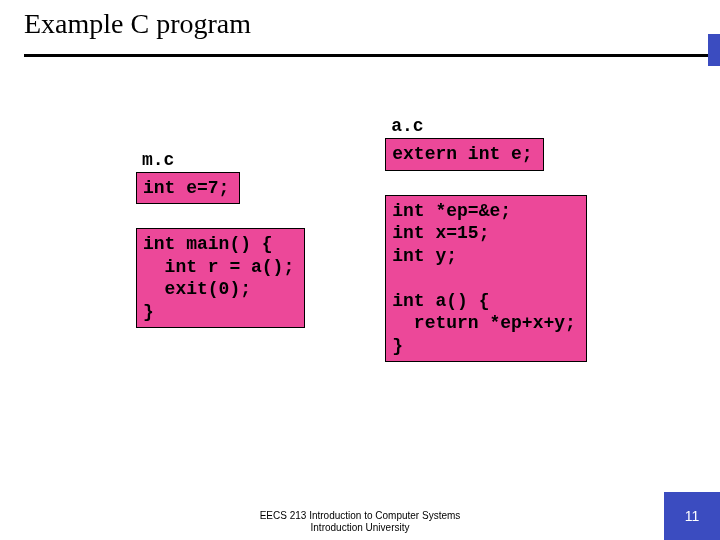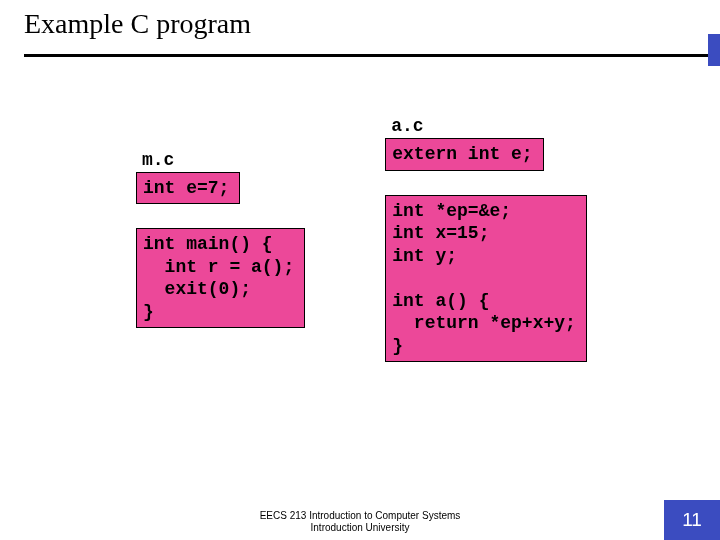--- a/index.html
+++ b/index.html
@@ -75,24 +75,24 @@
     text-align: center;
     font-size: 10px;
     color: #000;
     line-height: 1.2;
   }
   .pagenum {
     position: absolute;
     right: 0;
     bottom: 0;
     width: 56px;
-    height: 40px;
+    height: 48px;
     background: #3b4cc0;
     color: #fff;
-    font-size: 19px;
+    font-size: 14px;
     display: flex;
     align-items: center;
     justify-content: center;
   }
 </style>
 </head>
 <body>
 
 <div class="title">Example C program</div>
 <div class="rule-row">

